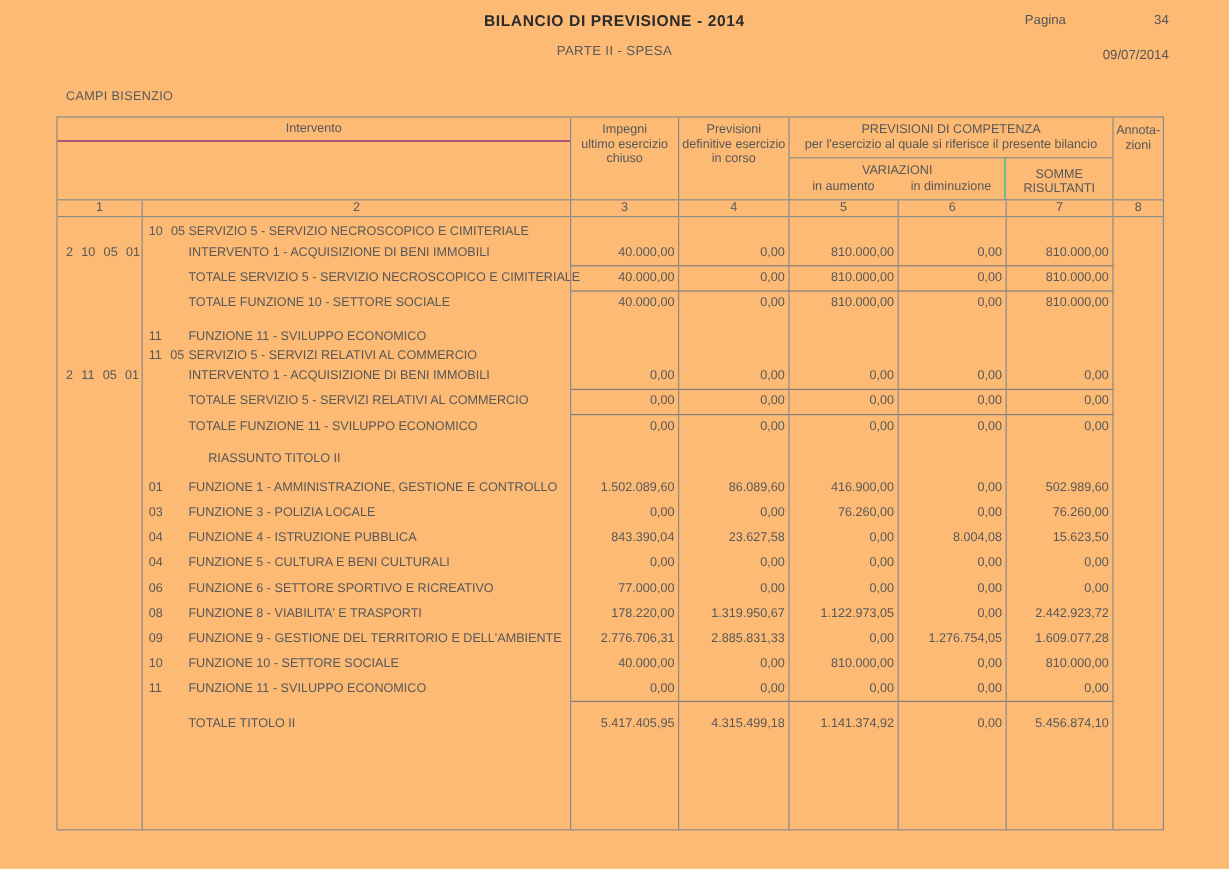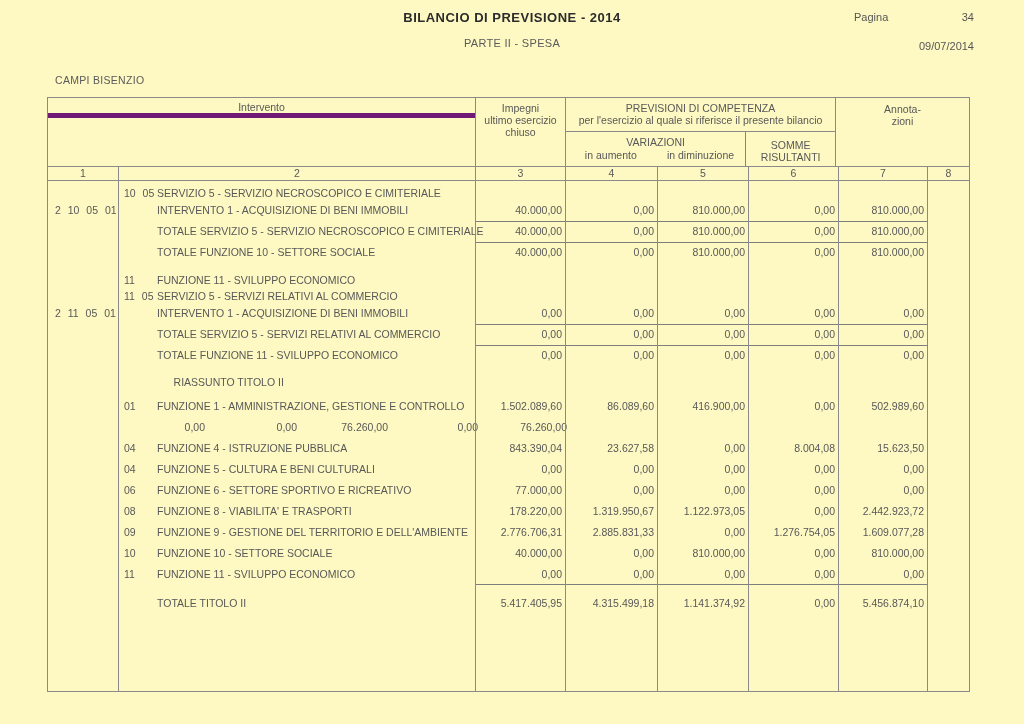--- a/index.html
+++ b/index.html
@@ -1,17 +1,17 @@
 <!DOCTYPE html>
 <html><head>
 <meta charset="utf-8">
 <style>
   html,body{margin:0;padding:0;}
   body{background:#e8e8e8;font-family:"Liberation Sans","DejaVu Sans",sans-serif;}
-  .page{position:relative;width:1024px;height:724px;background:#fef9c3;overflow:hidden;
+  .page{position:relative;width:1024px;height:724px;background:#fdba74;overflow:hidden;
         color:#555;-webkit-font-smoothing:antialiased;}
 
   
   .doc-header{position:absolute;left:60px;top:10px;width:904px;text-align:center;}
   .doc-title{font-size:13px;font-weight:bold;color:#2b2b2b;letter-spacing:.5px;}
   .doc-subtitle{margin-top:12px;font-size:11px;color:#5a5a5a;letter-spacing:.3px;}
   .page-meta{position:absolute;right:50px;top:11px;width:120px;font-size:11px;color:#555;}
   .page-meta .row1{display:flex;justify-content:space-between;}
   .page-meta .row2{text-align:right;margin-top:17px;}
   .entity{position:absolute;left:55px;top:74px;font-size:10.5px;color:#5a5a5a;letter-spacing:.3px;}
@@ -20,21 +20,21 @@
   .btable{position:absolute;left:47px;top:97px;width:923px;height:595px;
           box-sizing:border-box;border:1px solid #8a8a8a;font-size:10.5px;color:#585858;}
   .btable *{box-sizing:border-box;}
 
   
   .h-top{display:flex;height:68px;}
   .h-top > div{border-right:1px solid #8a8a8a;}
   .h-top > div:last-child{border-right:none;}
   .cell-c{text-align:center;white-space:pre-line;line-height:12px;}
   .h-int-group{width:428px;display:flex;flex-direction:column;}
-  .h-intervento{height:20px;border-bottom:5px solid #701a75;line-height:19px;text-align:center;}
+  .h-intervento{height:20px;border-bottom:1px solid #701a75;line-height:19px;text-align:center;}
   .h-sub{flex:1;display:flex;}
   .h-codice{width:71px;border-right:1px solid #8a8a8a;padding-top:5px;}
   .h-den{flex:1;padding-top:11px;}
   .h-col3{width:90px;padding-top:4px;}
   .h-col4{width:92px;padding-top:4px;}
   .h-comp{width:270px;display:flex;flex-direction:column;}
   .h-comp-top{height:34px;border-bottom:1px solid #8a8a8a;padding-top:4px;}
   .h-comp-bottom{flex:1;display:flex;}
   .h-var{width:181px;border-right:1px solid #14b8a6;display:flex;flex-direction:column;padding-top:4px;}
   .h-var-sub{display:flex;margin-top:1px;}
@@ -90,20 +90,23 @@
 
   <div class="btable">
 
     <div class="h-top">
       <div class="h-int-group">
         <div class="h-intervento">Intervento</div>
       </div>
       <div class="h-col3 cell-c">Impegni
 ultimo esercizio
 chiuso</div>
+      <div class="h-col4 cell-c">Previsioni
+definitive esercizio
+in corso</div>
       <div class="h-comp">
         <div class="h-comp-top cell-c">PREVISIONI DI COMPETENZA
 per l'esercizio al quale si riferisce il presente bilancio</div>
         <div class="h-comp-bottom">
           <div class="h-var">
             <span class="cell-c">VARIAZIONI</span>
             <div class="h-var-sub">
               <span>in aumento</span>
               <span>in diminuzione</span>
             </div>
@@ -307,20 +310,24 @@
       <div class="c-num w4">86.089,60</div>
       <div class="c-num w5">416.900,00</div>
       <div class="c-num w6">0,00</div>
       <div class="c-num w7">502.989,60</div>
     </div>
     <div class="c-ann"></div>
   </div>
 
   <div class="trow val">
     <div class="c-code"></div>
+    <div class="c-den">
+      <span class="c-pre">03</span>
+      <span class="c-label">FUNZIONE 3 - POLIZIA LOCALE</span>
+    </div>
     <div class="numwrap">
       <div class="c-num w3">0,00</div>
       <div class="c-num w4">0,00</div>
       <div class="c-num w5">76.260,00</div>
       <div class="c-num w6">0,00</div>
       <div class="c-num w7">76.260,00</div>
     </div>
     <div class="c-ann"></div>
   </div>
 

